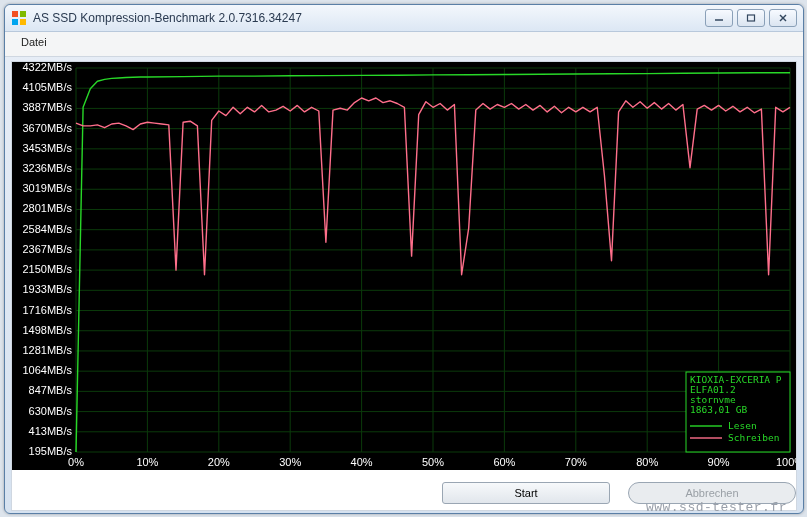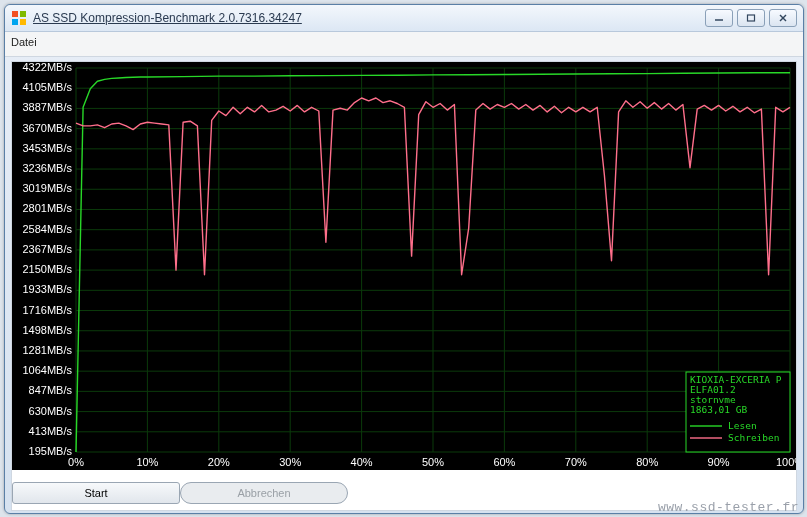--- a/index.html
+++ b/index.html
@@ -36,21 +36,20 @@
   .titlebar .app-icon {
     width: 16px;
     height: 16px;
     margin-right: 6px;
     display: inline-block;
   }
   .titlebar .title {
     color: #2a3a50;
     flex: 1;
     font-size: 12px;
-    text-decoration: underline;
   }
   .win-btns {
     display: flex;
     gap: 4px;
   }
   .win-btn {
     width: 26px;
     height: 16px;
     border: 1px solid #8aa0b8;
     border-radius: 3px;
@@ -58,21 +57,21 @@
     display: flex;
     align-items: center;
     justify-content: center;
     font-size: 9px;
     color: #33475f;
     cursor: pointer;
   }
   .win-btn svg { display:block; }
   .menubar {
     height: 20px;
-    padding: 2px 0;
+    padding: 2px 10px;
     background: #f4f5f6;
     border-bottom: 1px solid #cfd7e1;
   }
   .menubar .menu-item {
     display: inline-block;
     padding: 2px 6px;
     cursor: pointer;
     color: #222;
   }
   .content {
@@ -94,40 +93,41 @@
     width: 100%;
     height: 100%;
     display: block;
   }
   .buttons {
     position: absolute;
     left: 0;
     right: 0;
     bottom: 6px;
     display: flex;
-    justify-content: flex-start;
+    justify-content: flex-end;
+    gap: 18px;
   }
   .btn {
     width: 168px;
     height: 22px;
     border: 1px solid #9aa6b3;
     border-radius: 3px;
     background: linear-gradient(#f7f9fb, #e1e6ec);
     font-size: 11px;
     cursor: pointer;
   }
   .btn:disabled {
     color: #9aa0a6;
     background: #e9ecef;
     cursor: default;
     border-radius: 11px;
   }
   .watermark {
     position: absolute;
-    right: 8px;
+    right: 20px;
     bottom: 2px;
     color: #9aa0aa;
     font-size: 13px;
     font-family: "Courier New", monospace;
     letter-spacing: 0.5px;
   }
 </style>
 </head>
 <body>
 

